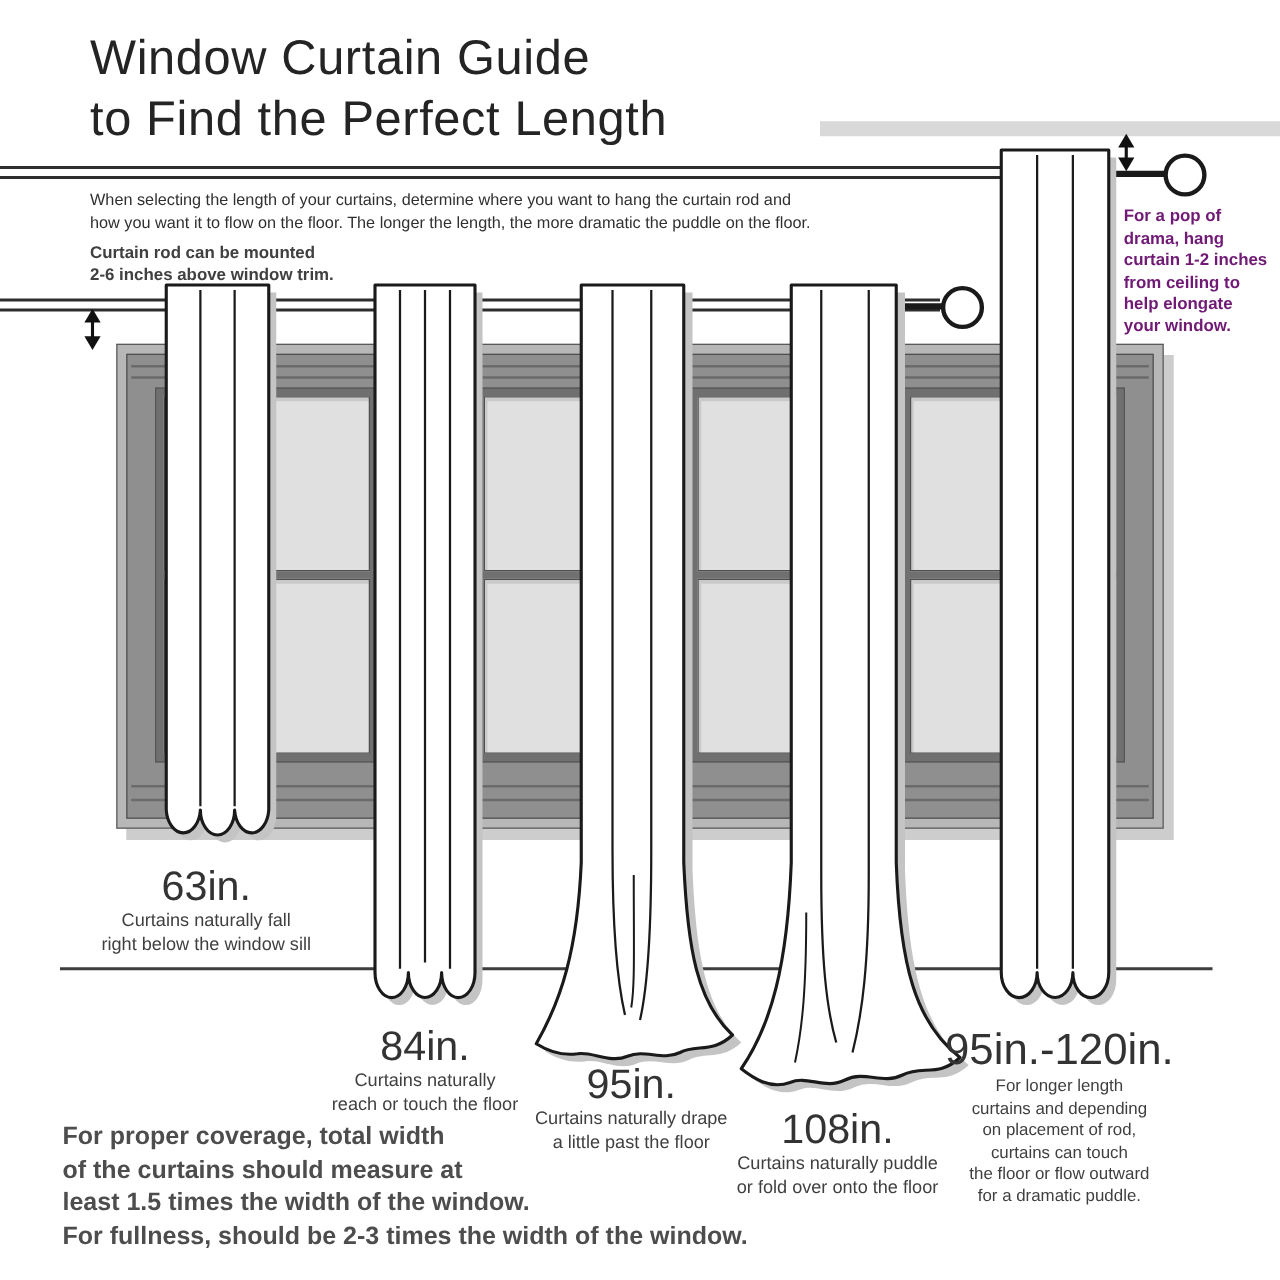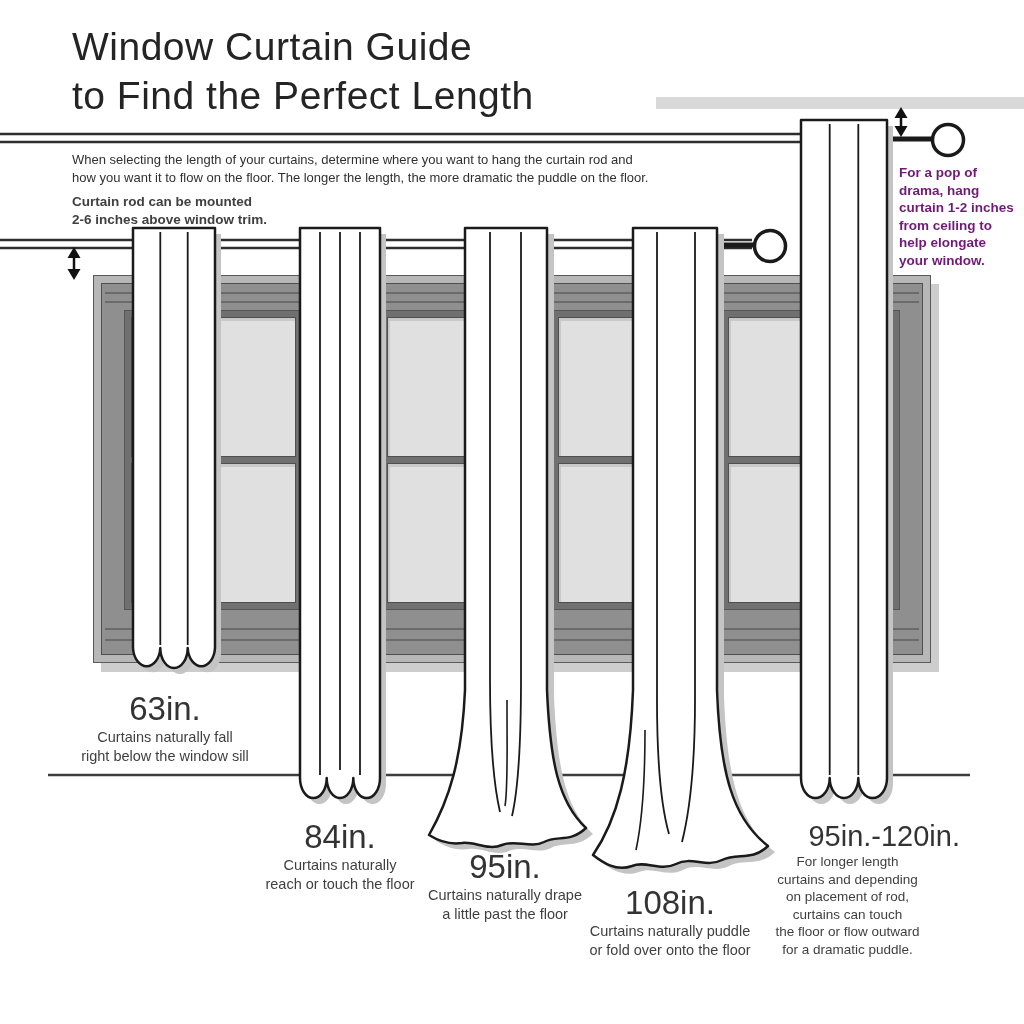--- a/index.html
+++ b/index.html
@@ -32,21 +32,21 @@
   .rod-note{left:72px;top:193px;font-size:13.5px;line-height:1.3;font-weight:bold;color:#404040;white-space:pre-line;}
   .drama-note{left:899px;top:164px;width:125px;font-size:13.5px;line-height:1.3;font-weight:bold;color:#701a75;white-space:pre-line;}
   .label{position:absolute;z-index:10;text-align:center;color:#333;}
   .label .size{font-size:33px;color:#333;}
   .label .desc{font-size:14.5px;line-height:1.3;color:#3f3f3f;white-space:pre-line;margin-top:0;}
   .l63{left:55px;top:690px;width:220px;text-align:center;}
   .l84{left:230px;top:818px;width:220px;}
   .l95{left:395px;top:848px;width:220px;}
   .l108{left:556px;top:884px;width:228px;}
   .l95120{left:735px;top:820px;width:225px;}
-  .l95120 .size{font-size:29px;text-align:right;}
+  .l95120 .size{font-size:35px;}
   .l95120 .desc{font-size:13.5px;}
   .coverage{left:50px;top:896px;font-size:20px;line-height:1.33;font-weight:bold;color:#4d4d4d;white-space:pre-line;}
 </style>
 </head>
 <body>
 
 <div class="canvas">
 
   <div class="ceiling-bar"></div>
 
@@ -187,13 +187,17 @@
   <div class="label l95120">
     <div class="size">95in.-120in.</div>
     <div class="desc">For longer length
 curtains and depending
 on placement of rod,
 curtains can touch
 the floor or flow outward
 for a dramatic puddle.</div>
   </div>
 
+  <div class="txt coverage">For proper coverage, total width
+of the curtains should measure at
+least 1.5 times the width of the window.
+For fullness, should be 2-3 times the width of the window.</div>
 </div>
 
 </body></html>

